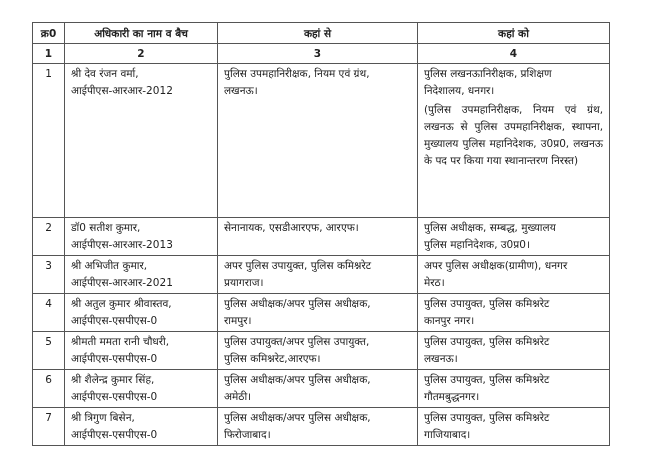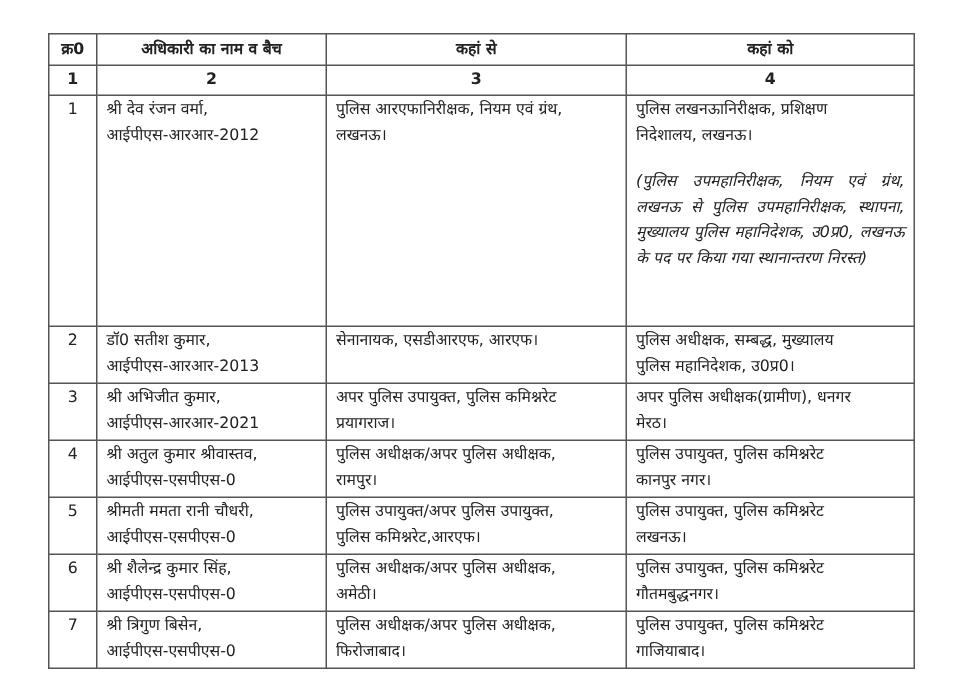--- a/index.html
+++ b/index.html
@@ -85,27 +85,27 @@
         <td>4</td>
       </tr>
 
       <tr class="r1">
         <td class="sno">1</td>
         <td>
           <span class="line">श्री देव रंजन वर्मा,</span>
           <span class="line">आईपीएस-आरआर-2012</span>
         </td>
         <td>
-          <span class="line">पुलिस आरएफानिरीक्षक, नियम एवं ग्रंथ,</span>
+          <span class="line">पुलिस उपमहानिरीक्षक, नियम एवं ग्रंथ,</span>
           <span class="line">लखनऊ।</span>
         </td>
         <td>
           <span class="line">पुलिस लखनऊानिरीक्षक, प्रशिक्षण</span>
-          <span class="line">निदेशालय, लखनऊ।</span>
-          <span class="line justify" style="margin-top:14px; text-align:justify;font-style:italic;">(पुलिस उपमहानिरीक्षक, नियम एवं ग्रंथ, लखनऊ से पुलिस उपमहानिरीक्षक, स्थापना, मुख्यालय पुलिस महानिदेशक, उ0प्र0, लखनऊ के पद पर किया गया स्थानान्तरण निरस्त)</span>
+          <span class="line">निदेशालय, धनगर।</span>
+          <span class="line justify" style="margin-top:2px; text-align:justify;">(पुलिस उपमहानिरीक्षक, नियम एवं ग्रंथ, लखनऊ से पुलिस उपमहानिरीक्षक, स्थापना, मुख्यालय पुलिस महानिदेशक, उ0प्र0, लखनऊ के पद पर किया गया स्थानान्तरण निरस्त)</span>
         </td>
       </tr>
 
       <tr class="r2">
         <td class="sno">2</td>
         <td>
           <span class="line">डॉ0 सतीश कुमार,</span>
           <span class="line">आईपीएस-आरआर-2013</span>
         </td>
         <td>

